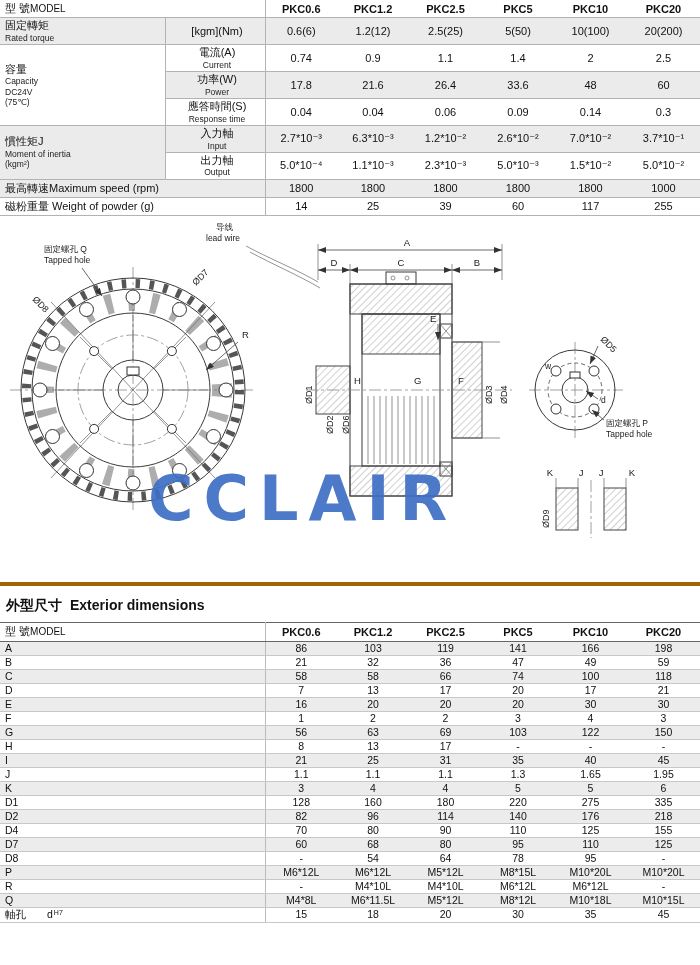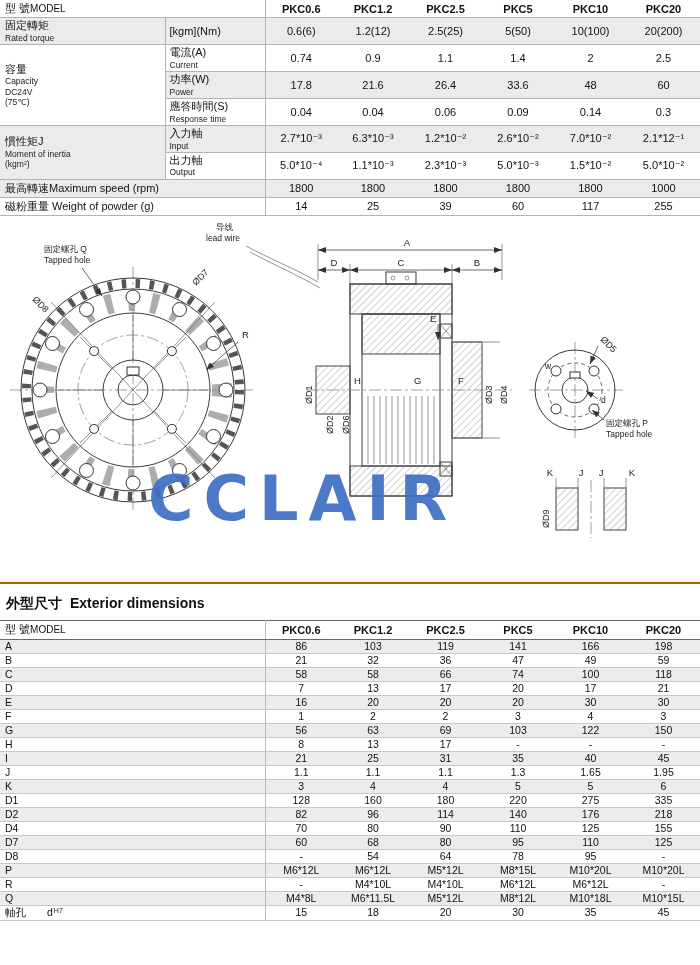--- a/index.html
+++ b/index.html
@@ -8,21 +8,21 @@
     width:700px;height:965px;overflow:hidden;background:#fff;
     font-family:"Liberation Sans","DejaVu Sans",sans-serif;color:#111;
   }
   table{border-collapse:collapse;table-layout:fixed;width:700px}
   td{overflow:hidden;white-space:nowrap;vertical-align:middle}
 
   
   .spec td{font-size:11px;text-align:center;border-bottom:1px solid #b3b3b3;padding:1px 0}
   .spec tr:nth-child(even){background:#ebebeb}
   .spec .lh{text-align:left;padding-left:5px;border-right:1px solid #b3b3b3}
-  .spec .lh2{text-align:left;padding-left:4px;border-right:1px solid #b3b3b3}
+  .spec .lh2{text-align:center;padding-left:4px;border-right:1px solid #b3b3b3}
   .spec .cn{display:block;font-size:11px;line-height:1.25}
   .spec .en{display:block;font-size:8.5px;line-height:1.2;color:#222}
   .enin{font-size:10px;}
   .mod{font-weight:bold;font-size:11.5px}
 
   
   .drawing{position:relative;width:700px;height:362px;margin-top:4px}
   .drawing svg{position:absolute;left:0;top:0}
   svg text{font-size:9.5px;fill:#1a1a1a}
   svg .sm{font-size:8.5px}
@@ -31,21 +31,21 @@
   .ln{stroke:#3a3a3a;stroke-width:1;fill:none}
   .thin{stroke:#666;stroke-width:0.7;fill:none}
   .dim{stroke:#444;stroke-width:0.8;fill:none}
   .watermark{
     position:absolute;left:148px;top:242px;
     font-size:62px;font-weight:800;letter-spacing:10px;
     color:#3e6fc4;opacity:.92;font-family:"DejaVu Sans","Liberation Sans",sans-serif;text-align:right;
   }
 
   
-  .section-head{border-top:2px solid #a16207;padding:11px 0 7px 6px;font-size:14px;font-weight:bold}
+  .section-head{border-top:4px solid #a16207;padding:11px 0 7px 6px;font-size:14px;font-weight:bold}
   .section-head .enb{margin-left:8px}
 
   
   .dims thead td{border-top:1.5px solid #666;border-bottom:1px solid #666;font-size:11px;height:19px;text-align:center}
   .dims thead .rowhead{text-align:left;padding-left:5px}
   .dims tbody td{font-size:10.5px;height:13px;line-height:13px;border-bottom:1px solid #c8c8c8;text-align:center;padding:0}
   .dims tbody tr:nth-child(odd){background:#ececec}
   .dims .rowhead{text-align:left;padding-left:5px;border-right:1px solid #bbb}
   .lab{display:inline-block;min-width:42px}
   .symm{font-size:10.5px}
@@ -138,21 +138,21 @@
       </td>
       <td class="lh2">
           <span class="cn">入力軸</span>
           <span class="en">Input</span>
         </td>
       <td>2.7*10⁻³</td>
       <td>6.3*10⁻³</td>
       <td>1.2*10⁻²</td>
       <td>2.6*10⁻²</td>
       <td>7.0*10⁻²</td>
-      <td>2.1*12⁻¹</td>
+      <td>3.7*10⁻¹</td>
     </tr>
     <tr>
       <td class="lh2">
           <span class="cn">出力軸</span>
           <span class="en">Output</span>
         </td>
       <td>5.0*10⁻⁴</td>
       <td>1.1*10⁻³</td>
       <td>2.3*10⁻³</td>
       <td>5.0*10⁻³</td>

